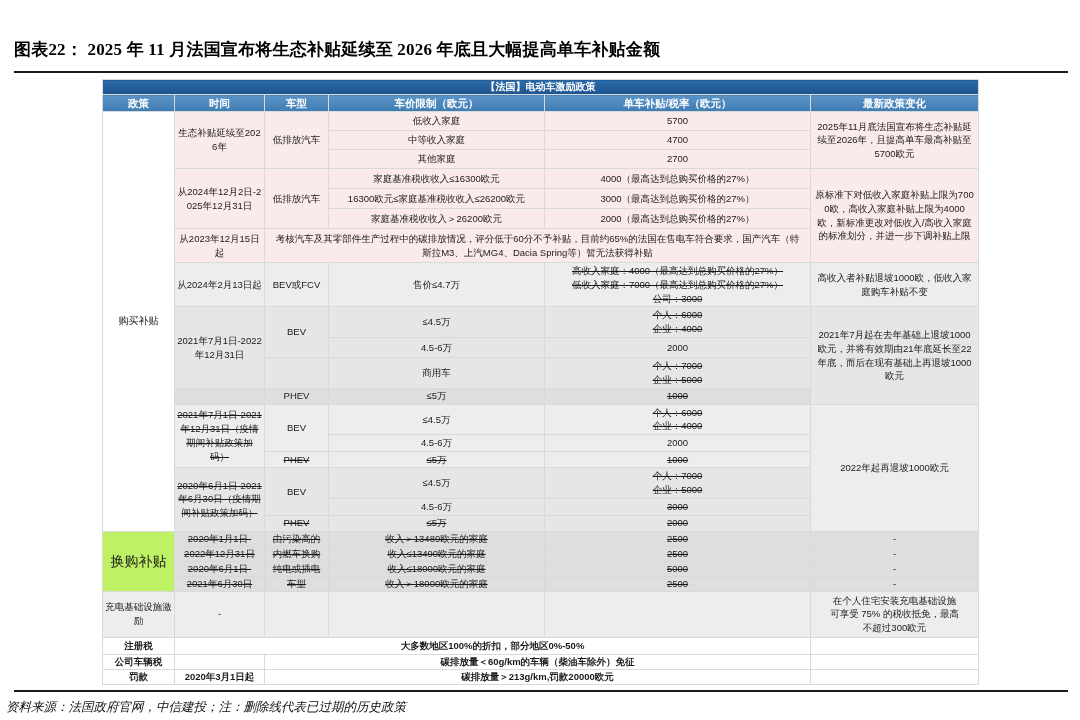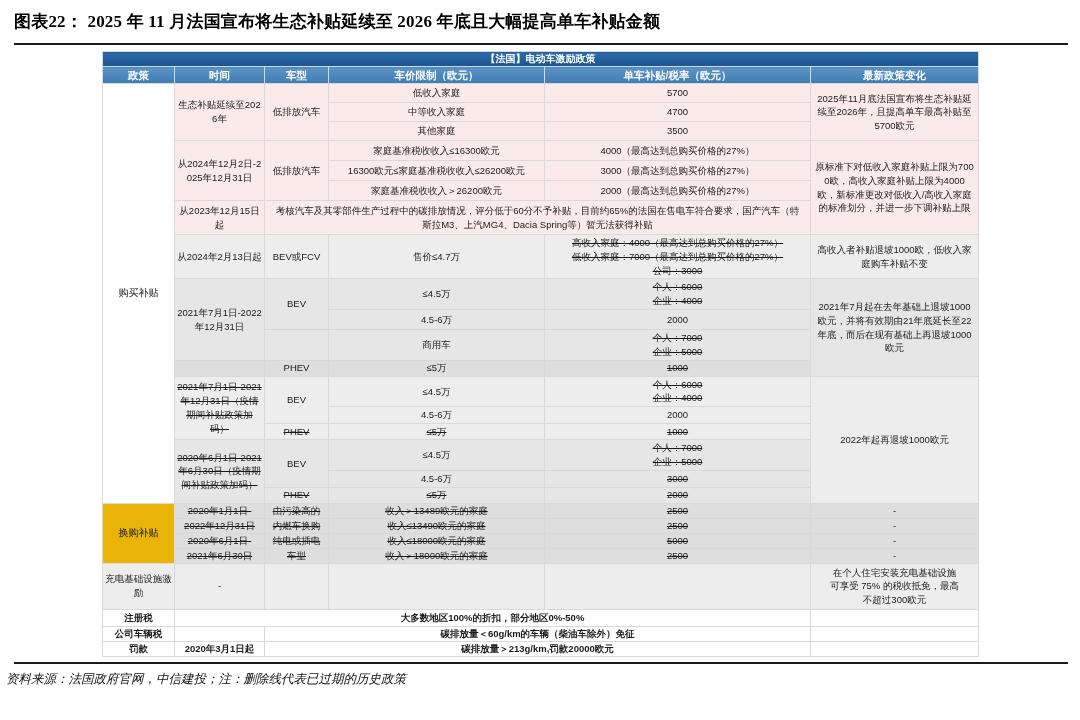--- a/index.html
+++ b/index.html
@@ -8,20 +8,21 @@
     width:1080px; height:720px;
     background:#ffffff;
     font-family:"Liberation Sans","DejaVu Sans",sans-serif;
     color:#1a1a1a;
     overflow:hidden;
   }
 
   
   .title-wrap{
     padding:10px 14px 6px 14px;
+    margin-top:28px;
   }
   .title{
     font-size:17px;
     font-weight:bold;
     font-family:"Liberation Serif","DejaVu Serif",serif;
     color:#000;
     letter-spacing:.2px;
     white-space:nowrap;
   }
   .title-rule{
@@ -73,21 +74,21 @@
   }
 
   
   .pink   { background:#fbeaea; }
   .grey   { background:#e6e6e6; }
   .grey2  { background:#ededed; }
   .greyd  { background:#dedede; }
   .white  { background:#ffffff;font-weight:bold; }
 
   .pol-cell{ background:#ffffff; font-size:10px;margin-top:24px; }
-  .pol-cell-g{ background:#eab308; font-size:10px; }
+  .pol-cell-g{ background:#bef264; font-size:14px; }
 
   .strike{ text-decoration:line-through; }
   .tall{ line-height:1.45; }
 
   
   .wm{
     position:absolute;
     right:-12px;
     bottom:-10px;
     font-size:31px;
@@ -157,21 +158,21 @@
     <td class="pink" style="height:19px">低收入家庭</td>
     <td class="pink">5700</td>
     <td rowspan="3" class="pink tall" style="padding:2px 4px">2025年11月底法国宣布将生态补贴延续至2026年，且提高单车最高补贴至5700欧元</td>
   </tr>
   <tr>
     <td class="pink" style="height:19px">中等收入家庭</td>
     <td class="pink">4700</td>
   </tr>
   <tr>
     <td class="pink" style="height:19px">其他家庭</td>
-    <td class="pink">3500</td>
+    <td class="pink">2700</td>
   </tr>
 
   <tr>
     <td rowspan="3" class="pink tall">从2024年12月2日-2025年12月31日</td>
     <td rowspan="3" class="pink">低排放汽车</td>
     <td class="pink" style="height:20px">家庭基准税收收入≤16300欧元</td>
     <td class="pink">4000（最高达到总购买价格的27%）</td>
     <td rowspan="4" class="pink tall" style="padding:2px 4px">原标准下对低收入家庭补贴上限为7000欧，高收入家庭补贴上限为4000欧，新标准更改对低收入/高收入家庭的标准划分，并进一步下调补贴上限</td>
   </tr>
   <tr>

